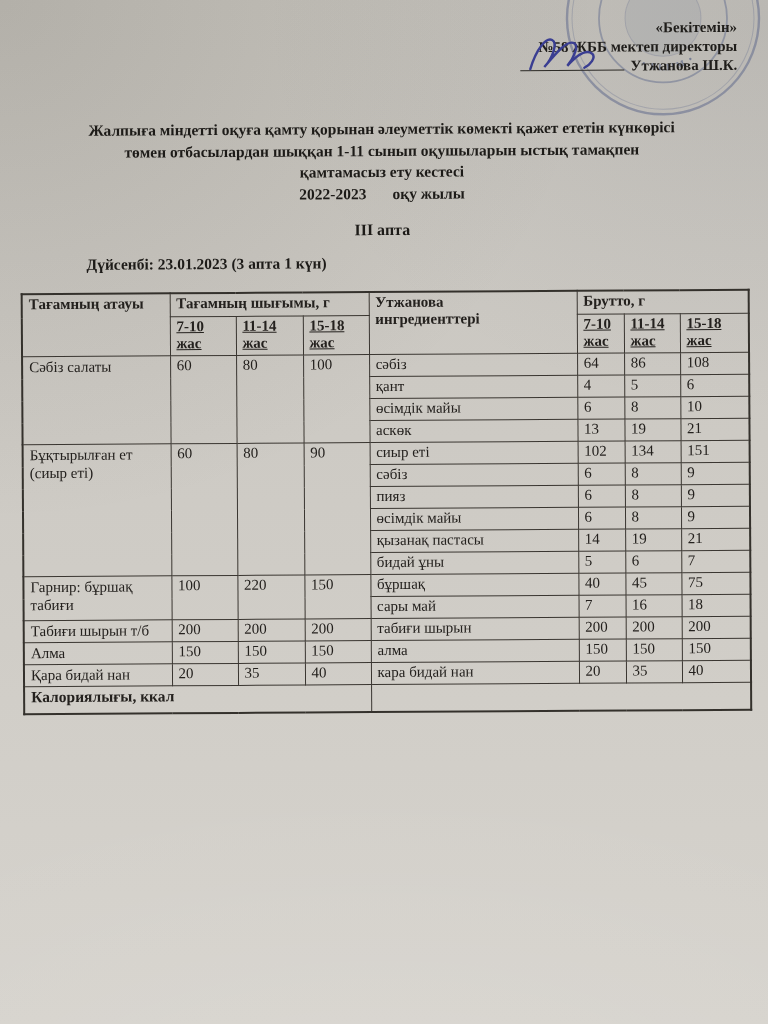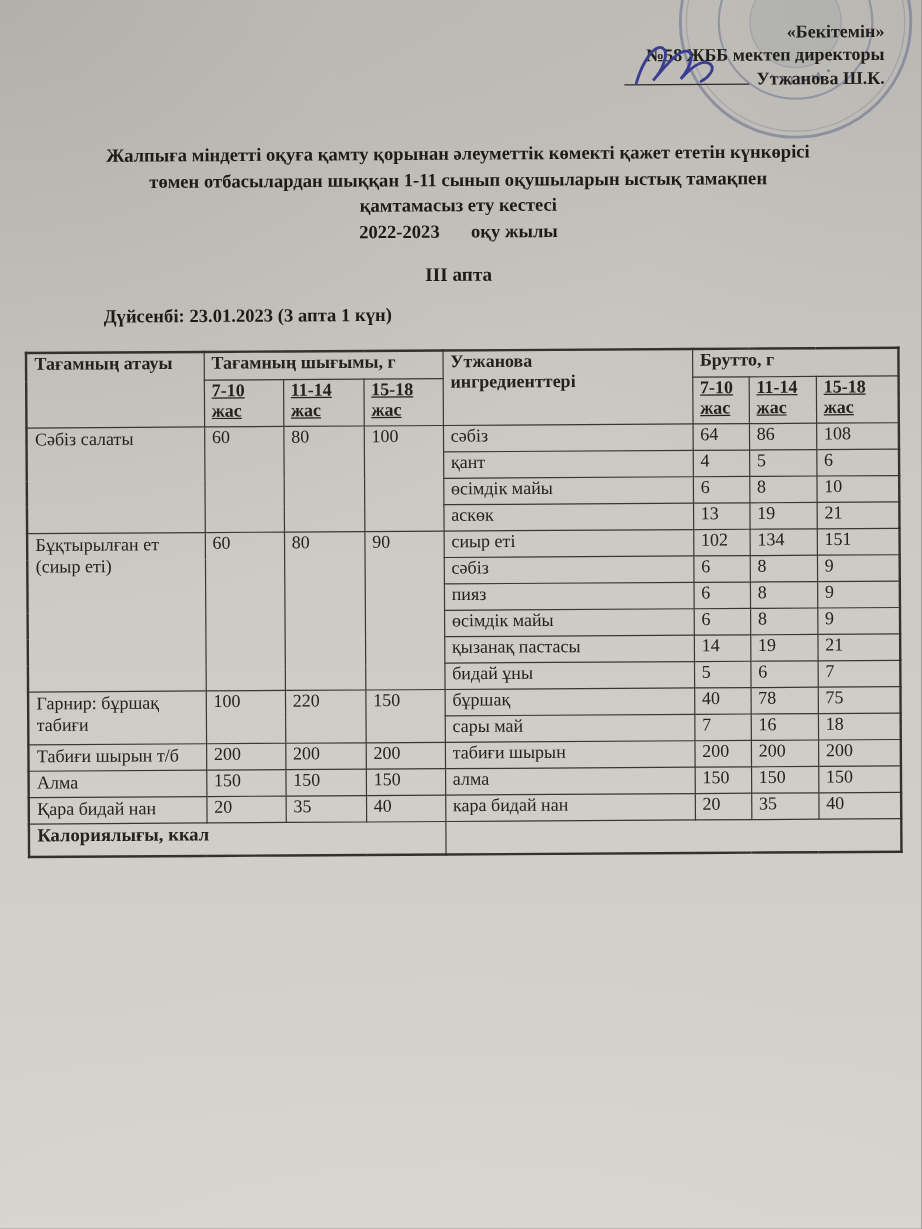--- a/index.html
+++ b/index.html
@@ -209,21 +209,21 @@
         <td>7</td>
       </tr>
 
       <tr class="ing-row">
         <td class="dish" rowspan="2">Гарнир: бұршақ табиғи</td>
         <td rowspan="2">100</td>
         <td rowspan="2">220</td>
         <td rowspan="2">150</td>
         <td>бұршақ</td>
         <td>40</td>
-        <td>78</td>
+        <td>45</td>
         <td>75</td>
       </tr>
       <tr class="ing-row">
         <td>сары май</td>
         <td>7</td>
         <td>16</td>
         <td>18</td>
       </tr>
 
       <tr class="ing-row">

